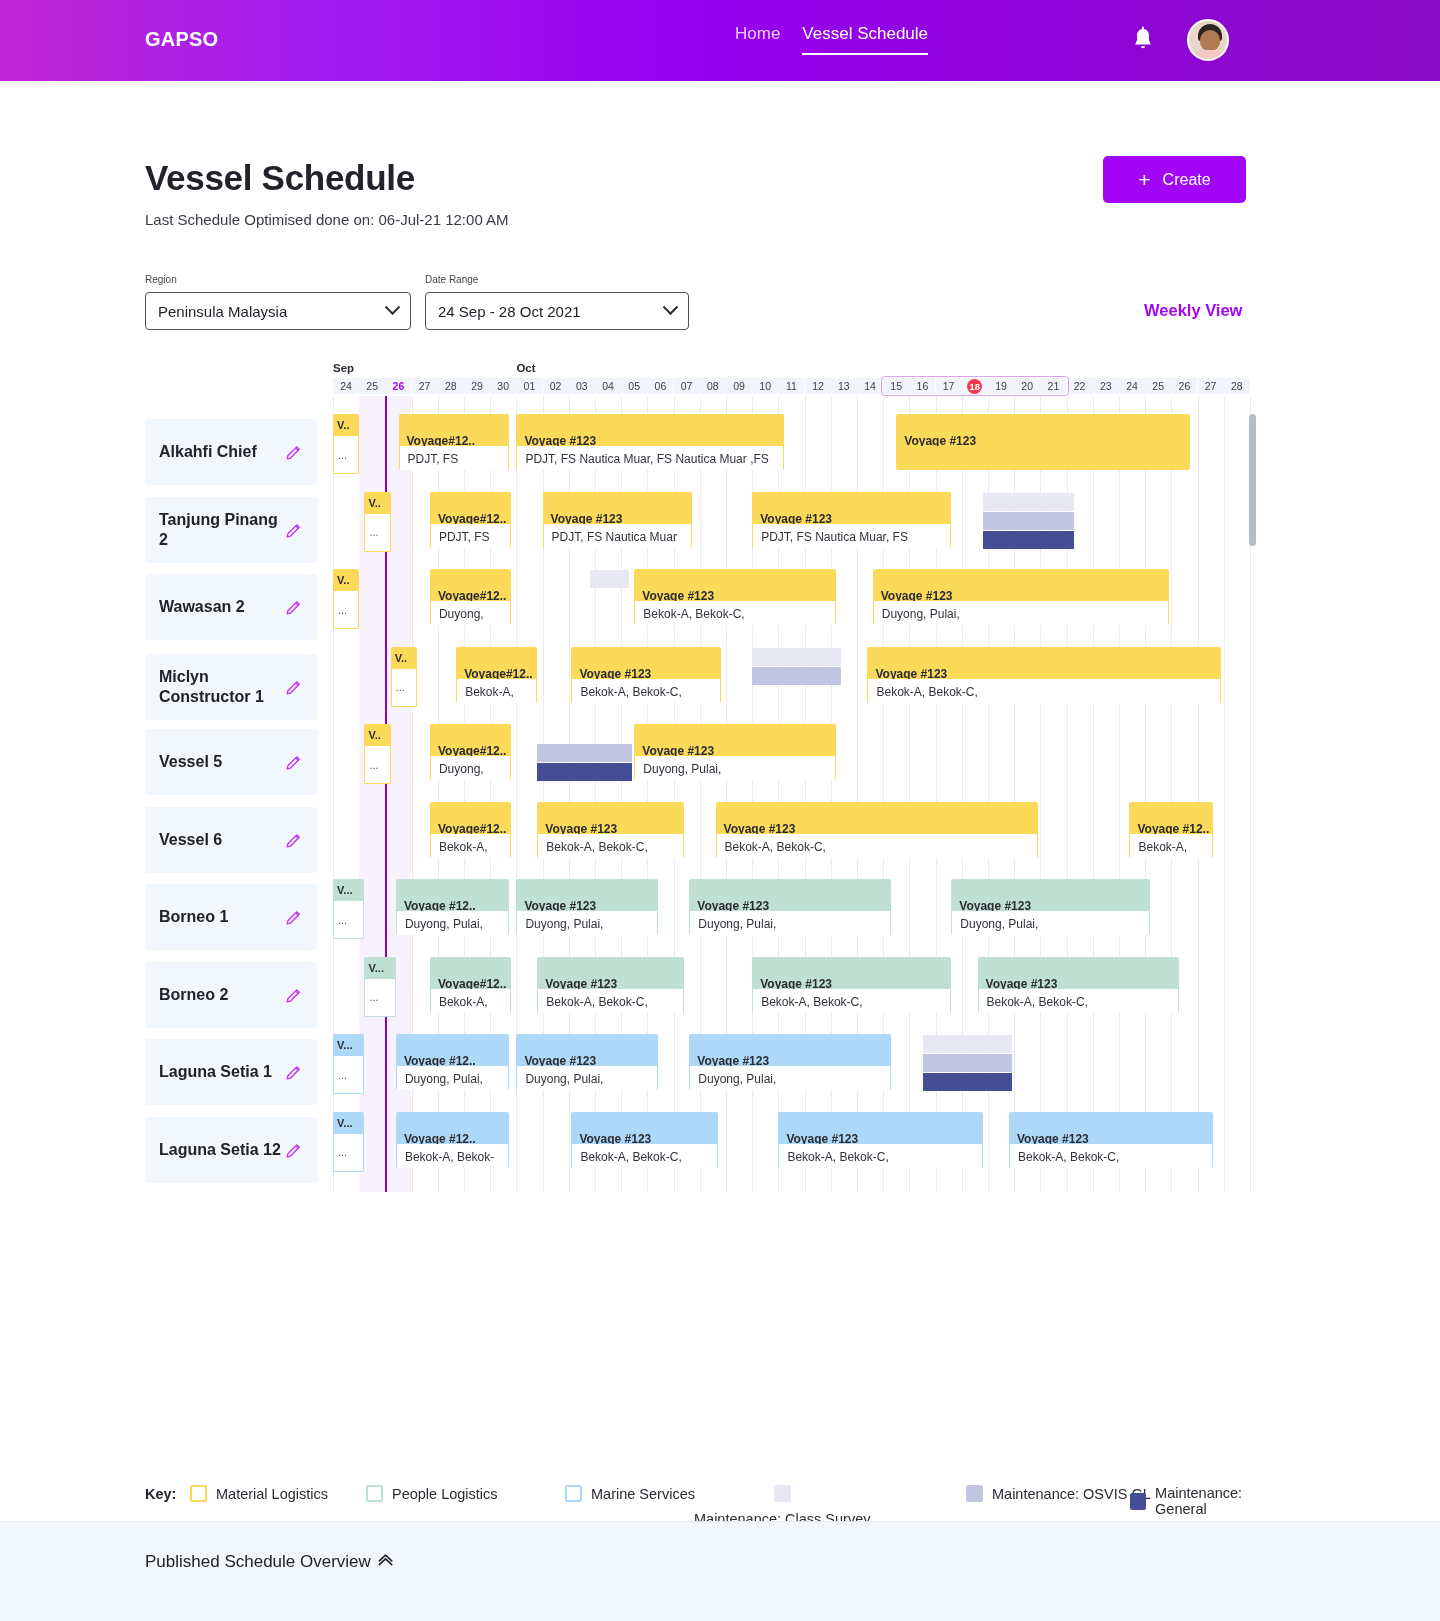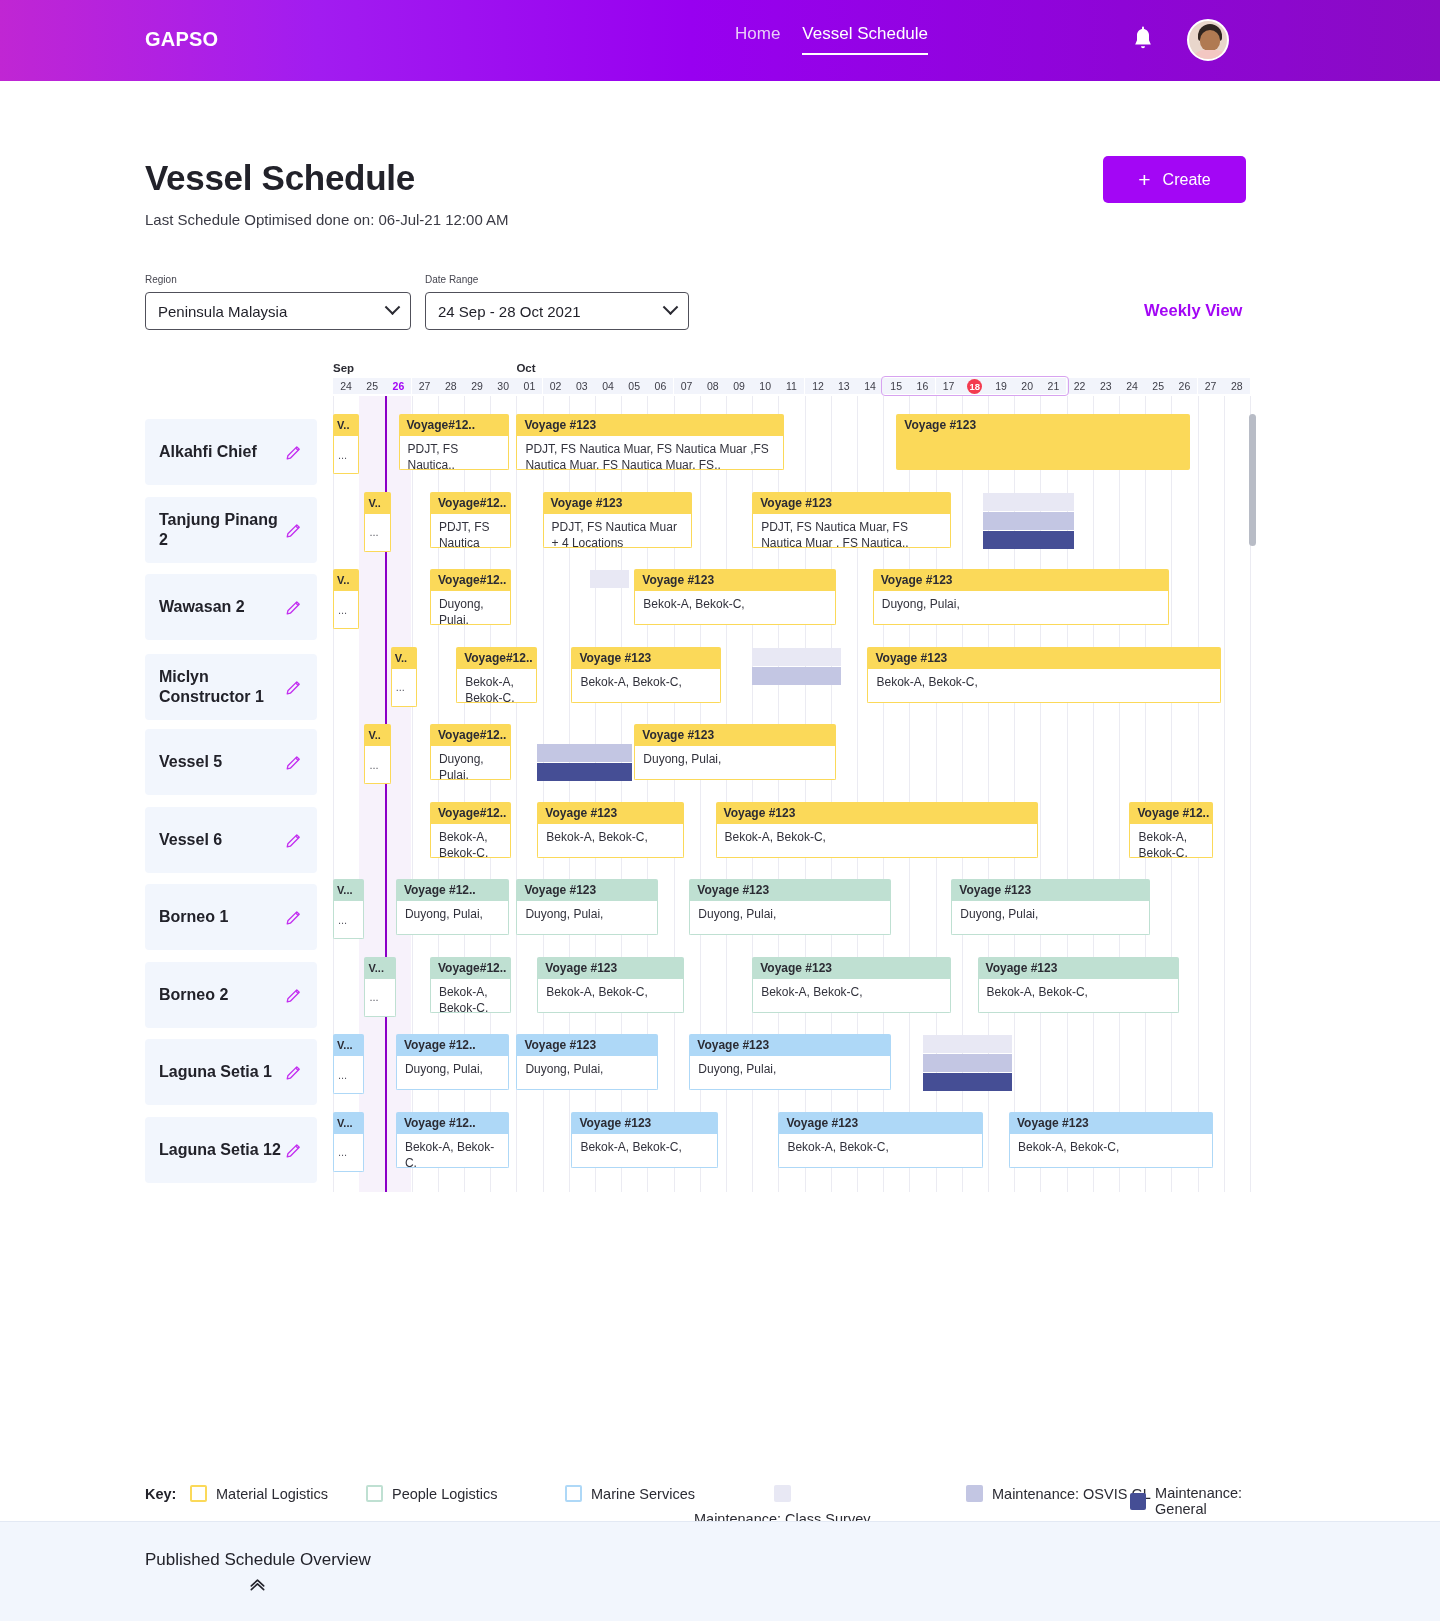--- a/index.html
+++ b/index.html
@@ -80,21 +80,21 @@
     background:#f33b4f; color:#fff; font-size:9.5px; font-weight:700;
   }
   .weekbox{ position:absolute; top:14px; height:20px; border:1px solid #d7a3f0; border-radius:4px; pointer-events:none;}
 
   .rows{ position:absolute; left:0; top:34px; width:924px; height:796px; overflow:hidden;}
   .vline{ position:absolute; top:0; width:1px; height:796px; background:#ebebf2;}
   .weekband{ position:absolute; top:0; width:26px; height:796px; background:#f7f2fb;}
   .nowline{ position:absolute; top:0; width:2px; height:796px; background:#8b00c7;}
 
   .bar{ position:absolute; border-radius:2px; overflow:hidden; }
-  .bar .hd{ height:22px; font-size:12px; font-weight:700; color:#2b2b33; padding:0 8px; line-height:22px; white-space:nowrap; overflow:hidden;}
+  .bar .hd{ height:22px; font-size:12px; font-weight:700; color:#2b2b33; padding:16px 8px; line-height:22px; white-space:nowrap; overflow:hidden;}
   .bar .bd{ background:#fff; height:calc(100% - 22px); font-size:12px; color:#32323c; padding:5px 8px; line-height:1.35; overflow:hidden;}
   .bar.mat{ background:#fbd959; }
   .bar.mat .bd{ border:1px solid #fbd959; border-top:none;}
   .bar.ppl{ background:#bfe0d2; }
   .bar.ppl .bd{ border:1px solid #bfe0d2; border-top:none;}
   .bar.mar{ background:#aed8f7; }
   .bar.mar .bd{ border:1px solid #aed8f7; border-top:none;}
   .bar .red{ color:#f0343f; }
   .tiny{ position:absolute; border-radius:2px; overflow:hidden;}
   .tiny .hd{ height:22px; font-size:11px; font-weight:700; padding:0 4px; line-height:22px; color:#2b2b33;}
@@ -117,21 +117,21 @@
   .key-item{ position:absolute; display:flex; align-items:center; gap:9px; font-size:14.5px; color:#2b2b33;}
   .sw{ width:17px; height:17px; border-radius:2px; }
   .sw.mat{ background:#fff; border:2px solid #fbd959;}
   .sw.ppl{ background:#fff; border:2px solid #bfe0d2;}
   .sw.mar{ background:#fff; border:2px solid #aed8f7;}
   .sw.cs{ background:#e8e8f4;}
   .sw.os{ background:#c3c6e3;}
   .sw.gn{ background:#454e95;}
 
   .footer{ position:absolute; left:0; top:1521px; width:1440px; height:100px; background:#f2f6fd; border-top:1px solid #e3e9f4;}
-  .footer .ft{ position:absolute; left:145px; top:28px; font-size:17px; color:#22222a; display:flex; align-items:center; gap:5px; cursor:pointer;flex-direction:column;}
+  .footer .ft{ position:absolute; left:145px; top:28px; font-size:17px; color:#22222a; display:flex; align-items:center; gap:5px; cursor:pointer;}
 </style>
 </head>
 <body>
 
 <div class="topnav">
   <div class="brand">GAPSO</div>
   <div class="navlinks">
     <div class="navlink">Home</div>
     <div class="navlink active">Vessel Schedule</div>
   </div>

